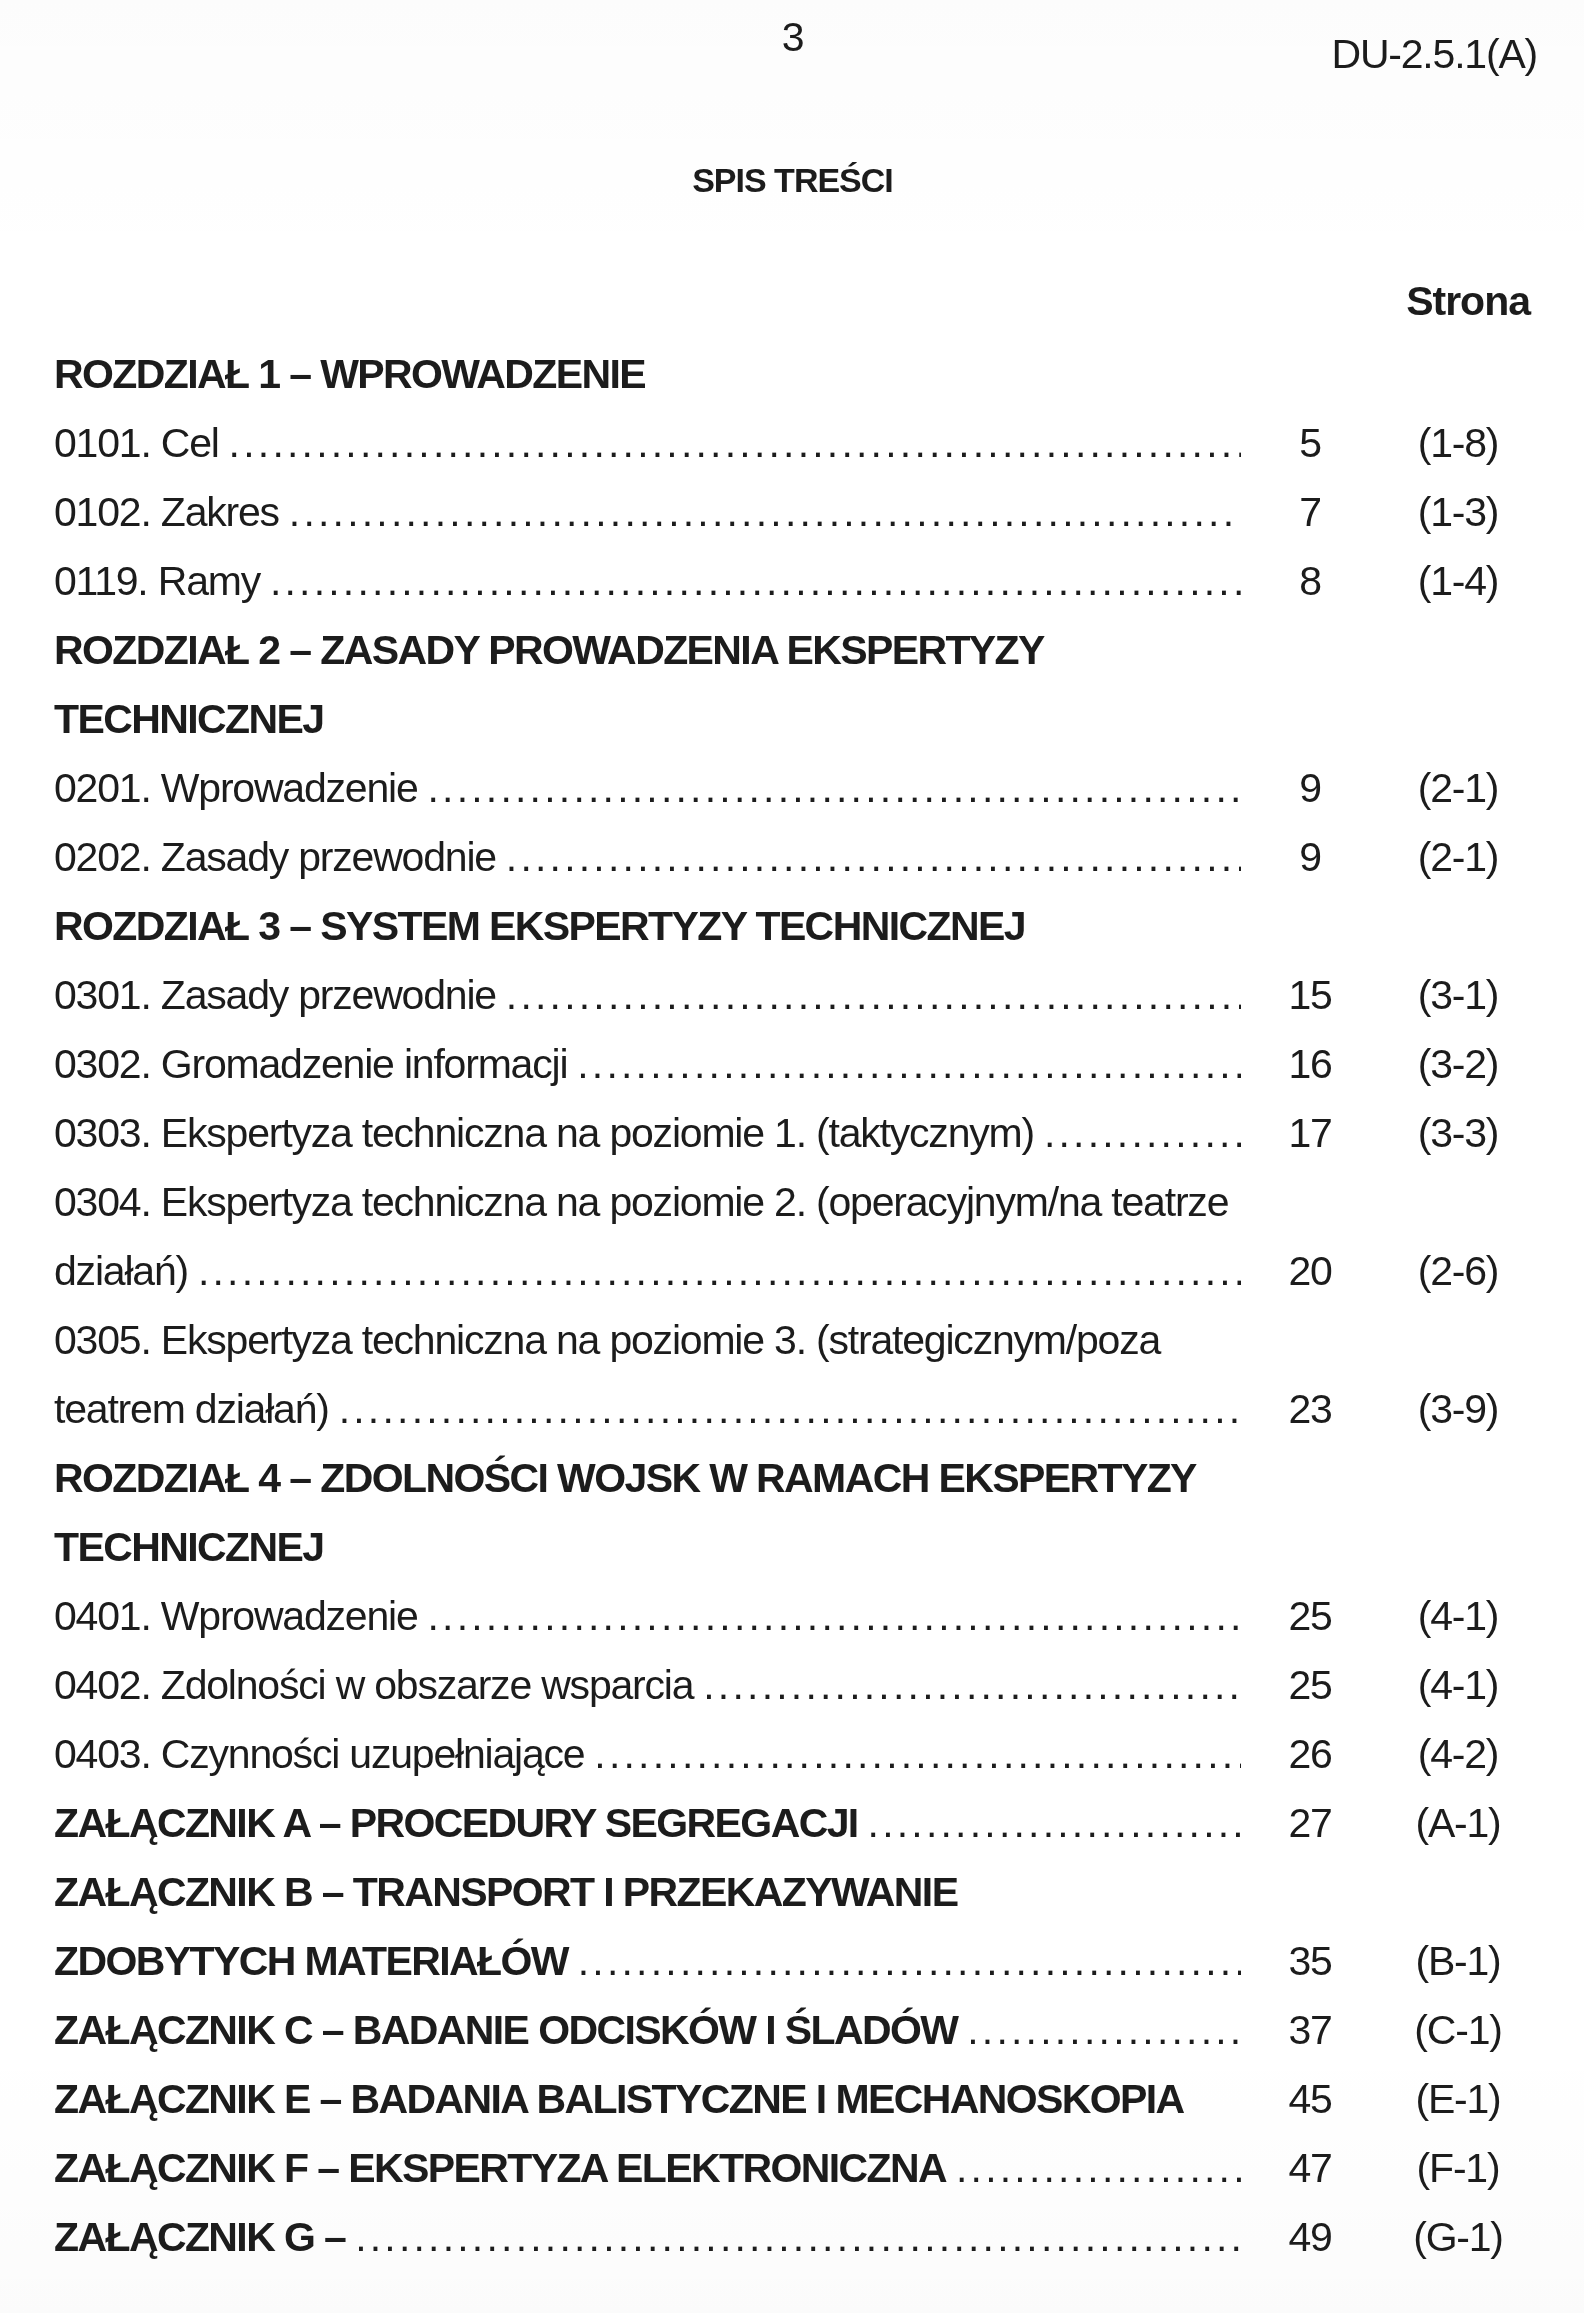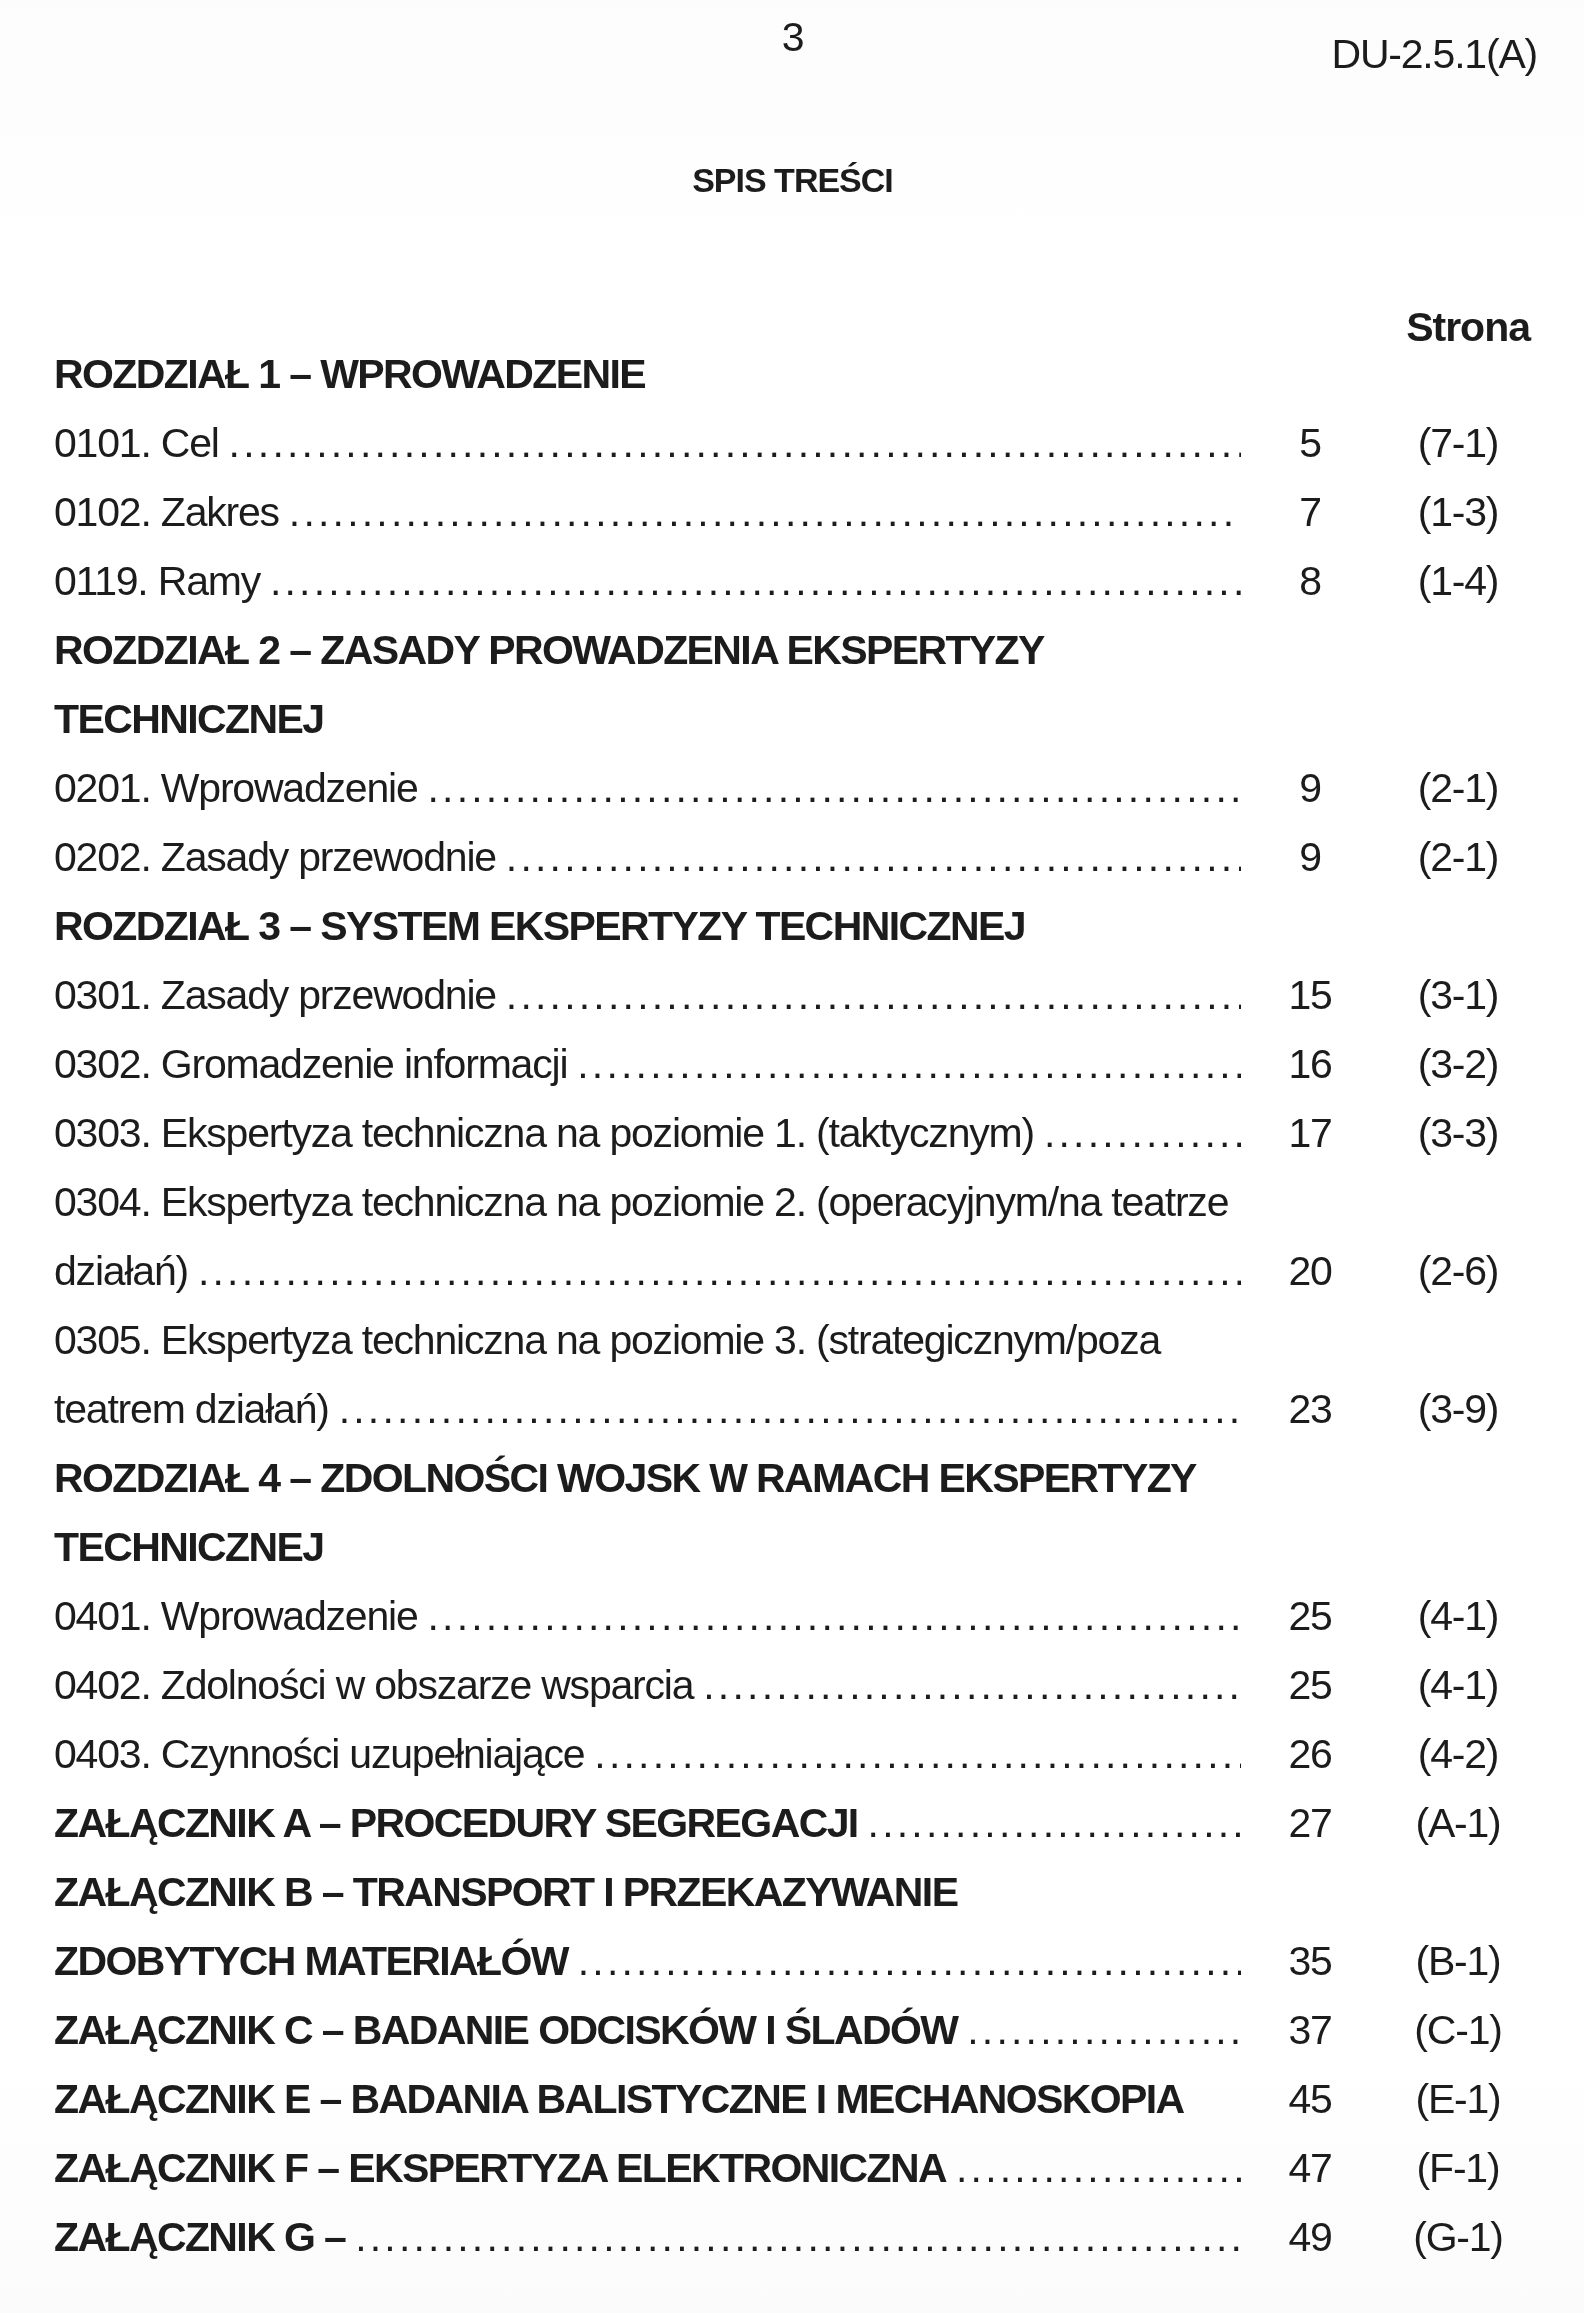--- a/index.html
+++ b/index.html
@@ -53,21 +53,20 @@
     letter-spacing: -1px;
     line-height: 49px;
   }
   .col-header {
     position: absolute;
     top: 280px;
     right: 55px;
     font-weight: 700;
     line-height: 43px;
     letter-spacing: -1px;
-    margin-top: 26px;
   }
 
   .toc {
     position: absolute;
     top: 340px;
     left: 54px;
     width: 1483px;
   }
   .row {
     display: flex;
@@ -134,21 +133,21 @@
         </div>
         <div class="col-page"></div>
         <div class="col-ref"></div>
       </div>
       <div class="row">
         <div class="row-main">
           <span class="row-text">0101. Cel</span>
           <span class="leader"></span>
         </div>
         <div class="col-page">5</div>
-        <div class="col-ref">(7-1)</div>
+        <div class="col-ref">(1-8)</div>
       </div>
       <div class="row">
         <div class="row-main">
           <span class="row-text">0102. Zakres</span>
           <span class="leader"></span>
         </div>
         <div class="col-page">7</div>
         <div class="col-ref">(1-3)</div>
       </div>
       <div class="row">

